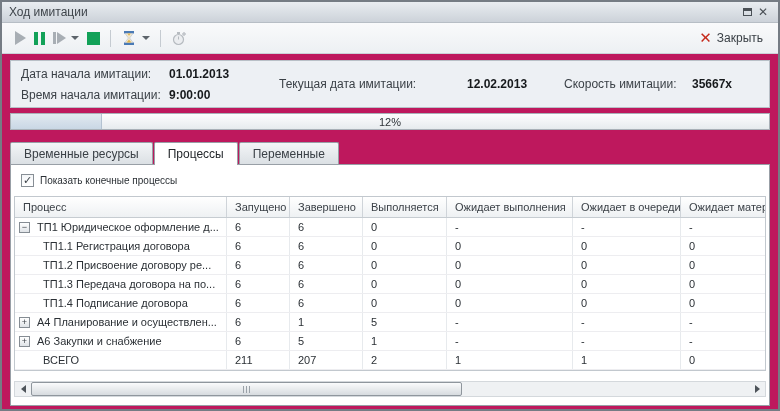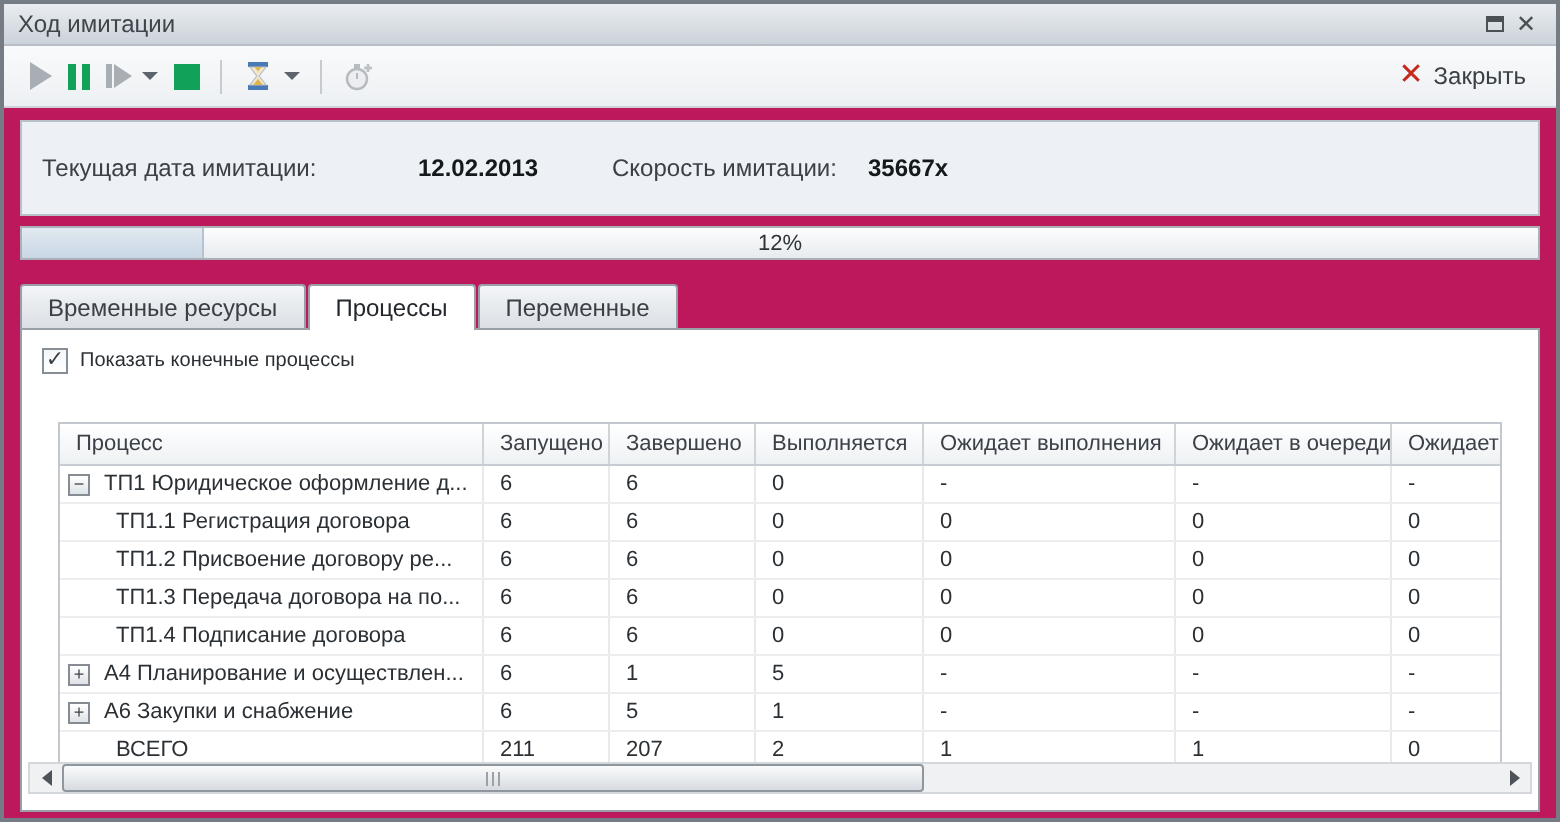--- a/index.html
+++ b/index.html
@@ -100,21 +100,21 @@
   }
   .check-row{display:flex;align-items:center;gap:6px;padding:9px 10px 6px;}
   .checkbox{
     width:13px;height:13px;border:1px solid #878e95;
     background:linear-gradient(#f4f6f8,#ffffff);
     display:flex;align-items:center;justify-content:center;
     font-size:11px;font-weight:bold;color:#3a4046;line-height:11px;
   }
   .check-lbl{font-size:10px;color:#2b3035;}
   
-  .table{margin:18px;border:1px solid #c2c8ce;font-size:11px;}
+  .table{margin:3px;border:1px solid #c2c8ce;font-size:11px;}
   .thead{display:flex;height:21px;background:linear-gradient(#ffffff,#eef1f3);border-bottom:1px solid #c6ccd1;}
   .th{
     display:flex;align-items:center;padding-left:8px;color:#3b4147;
     border-right:1px solid #cfd4d9;white-space:nowrap;overflow:hidden;
   }
   .tr{display:flex;height:19px;border-bottom:1px solid #ededf0;color:#2b3035;}
   .td{
     display:flex;align-items:center;padding-left:8px;
     border-right:1px solid #e7eaed;white-space:nowrap;overflow:hidden;
   }
@@ -208,20 +208,30 @@
       </svg>
     </span>
     <span class="tb-spacer"></span>
     <span class="close-btn">
       <span class="close-x">✕</span>
       <span class="close-lbl">Закрыть</span>
     </span>
   </div>
 
   <div class="info">
+    <div class="info-col c1">
+      <div class="info-row">
+        <span class="lbl">Дата начала имитации:</span>
+        <span class="val">01.01.2013</span>
+      </div>
+      <div class="info-row">
+        <span class="lbl">Время начала имитации:</span>
+        <span class="val">9:00:00</span>
+      </div>
+    </div>
     <div class="info-col c2">
       <div class="info-row">
         <span class="lbl">Текущая дата имитации:</span>
         <span class="val">12.02.2013</span>
       </div>
     </div>
     <div class="info-col c3">
       <div class="info-row">
         <span class="lbl">Скорость имитации:</span>
         <span class="val">35667x</span>

